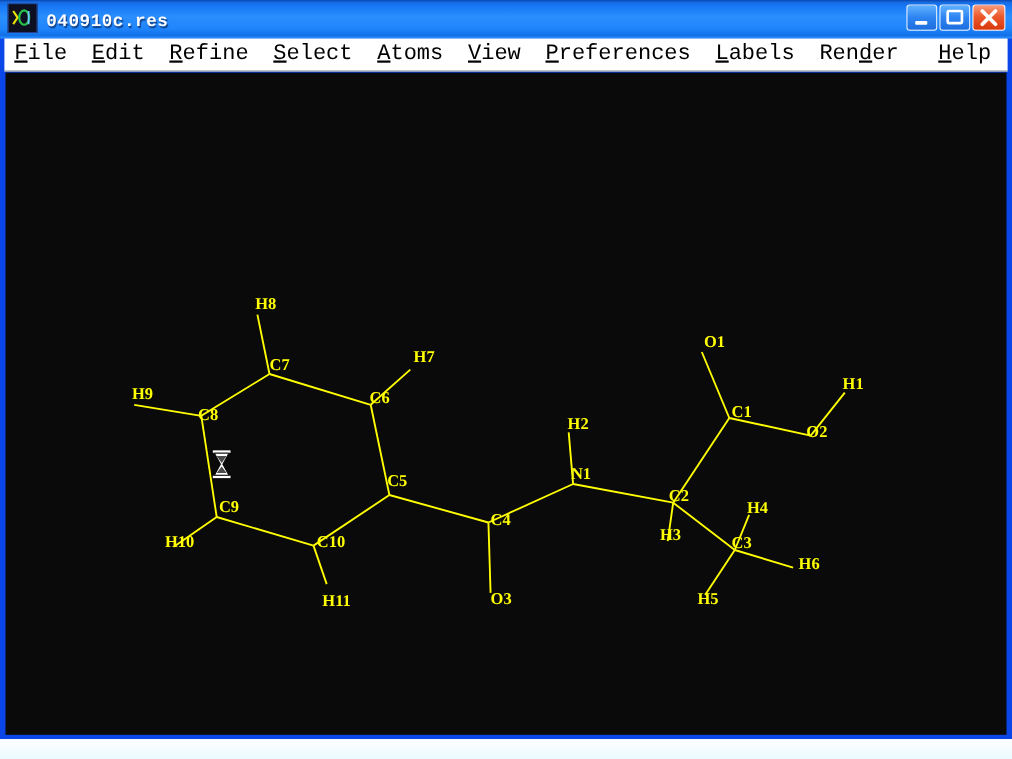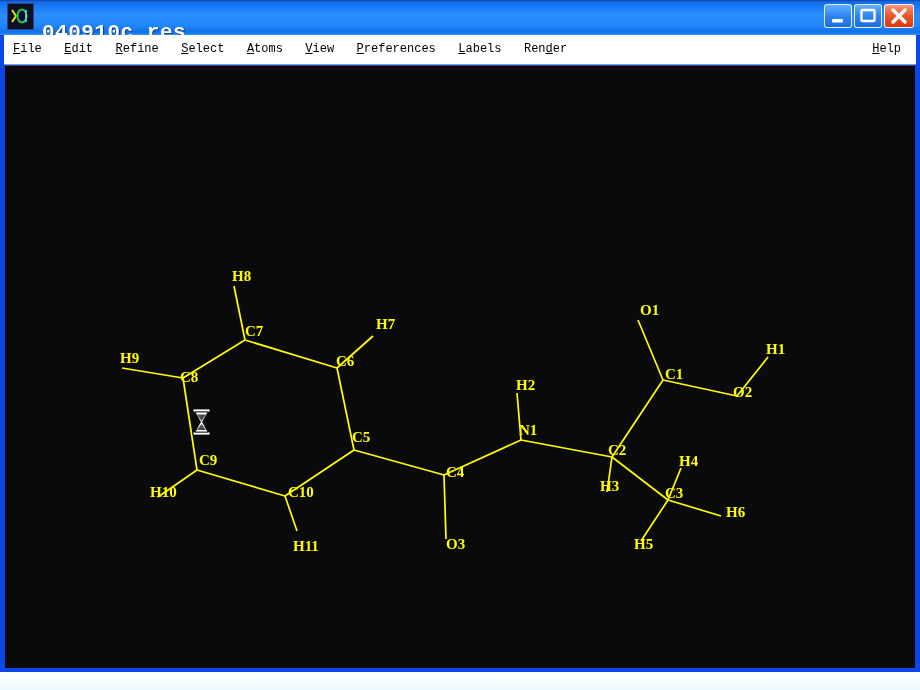--- a/index.html
+++ b/index.html
@@ -56,26 +56,26 @@
     width: 27px; height: 27px;
     background: #0d1020;
     border: 1px solid #27408b;
     box-sizing: border-box;
   }
   #app-icon svg { display: block; }
 
   #title-text {
     position: absolute;
     left: 42px;
-    top: 17px;
+    top: 5px;
     height: 32px;
     line-height: 31px;
     color: #ffffff;
     font-family: "Liberation Mono", "DejaVu Sans Mono", monospace;
-    font-size: 21px;
+    font-size: 16px;
     font-weight: bold;
     letter-spacing: 0.5px;
     text-shadow: 1px 1px 1px rgba(0,0,40,0.55);
     white-space: nowrap;
   }
 
   .win-btn {
     position: absolute;
     top: 4px;
     width: 28px;
@@ -110,21 +110,21 @@
     height: 30px;
     background: #ffffff;
     border-bottom: 1px solid #9a9a9a;
     box-sizing: border-box;
     white-space: nowrap;
     overflow: hidden;
   }
   .menu-item {
     display: inline-block;
     font-family: "Liberation Mono", "DejaVu Sans Mono", monospace;
-    font-size: 12px;
+    font-size: 20px;
     color: #000000;
     line-height: 29px;
     padding: 0 9px;
     cursor: default;
   }
   .menu-item .acc { text-decoration: underline; }
   #menu-help { position: absolute; right: 6px; top: 0; }
 
   
   #viewport {

